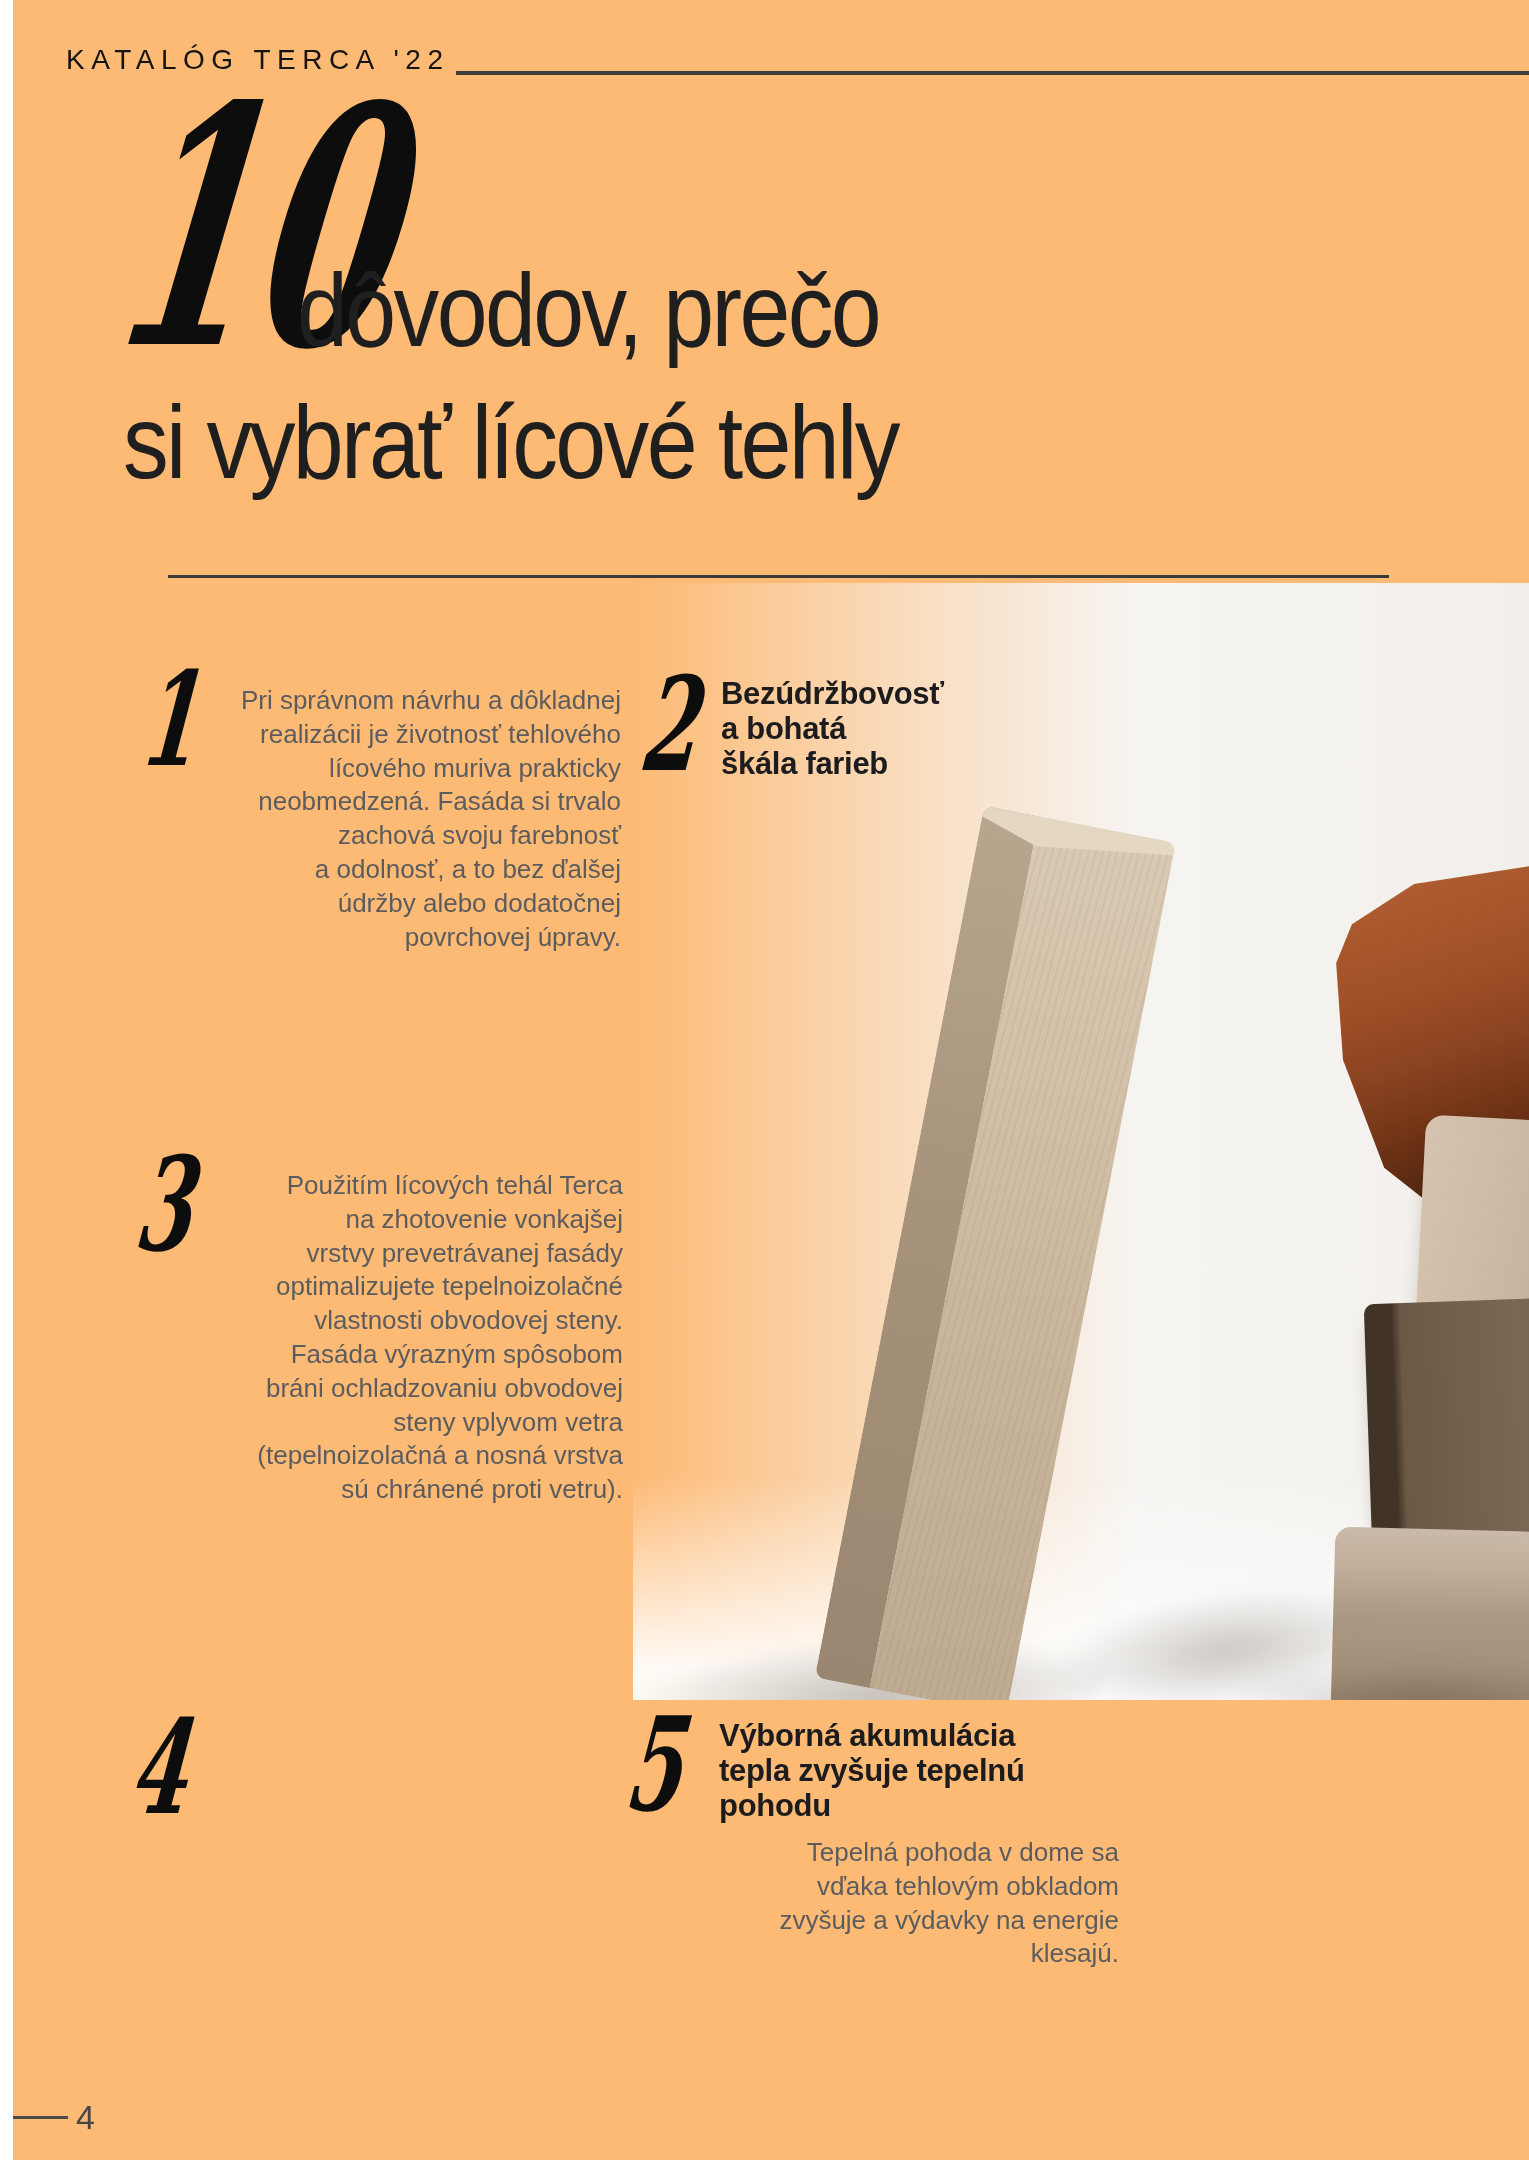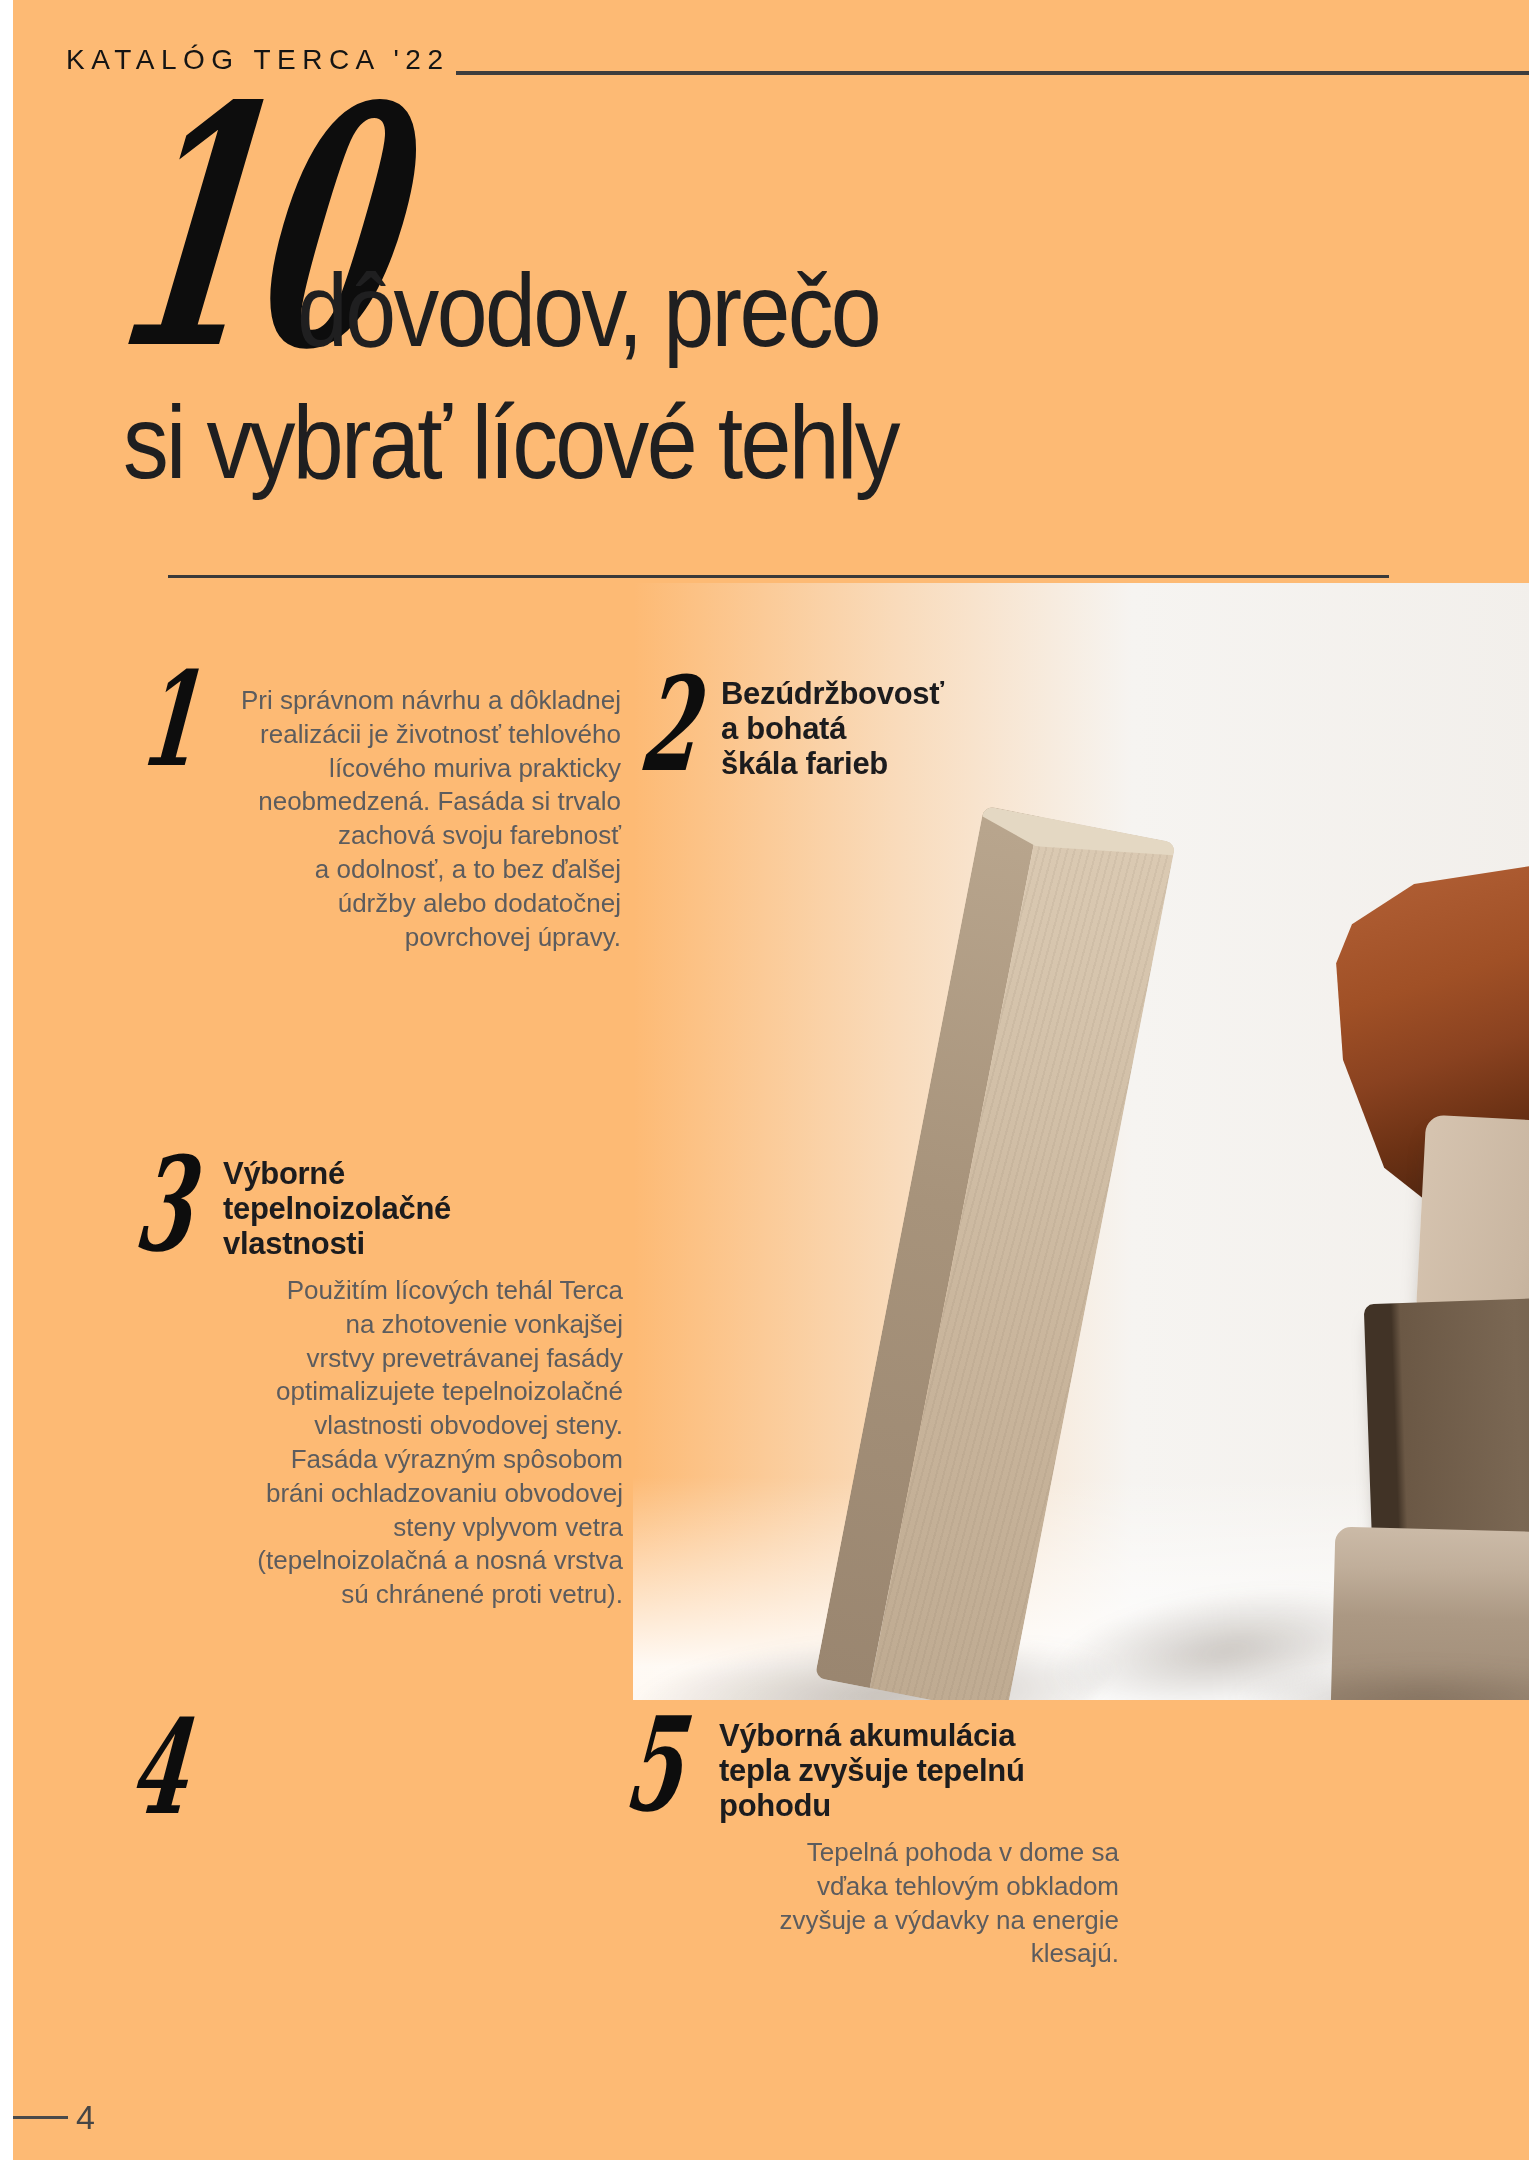--- a/index.html
+++ b/index.html
@@ -185,23 +185,20 @@
     <div class="content">
       <h3>Bezúdržbovosť
 a bohatá
 škála farieb</h3>
     </div>
   </section>
 
   <section class="reason s3">
     <div class="num script-num">3</div>
     <div class="content">
-      <h3>Výborné
-tepelnoizolačné
-vlastnosti</h3>
       <p>Použitím lícových tehál Terca
 na zhotovenie vonkajšej
 vrstvy prevetrávanej fasády
 optimalizujete tepelnoizolačné
 vlastnosti obvodovej steny.
 Fasáda výrazným spôsobom
 bráni ochladzovaniu obvodovej
 steny vplyvom vetra
 (tepelnoizolačná a nosná vrstva
 sú chránené proti vetru).</p>

